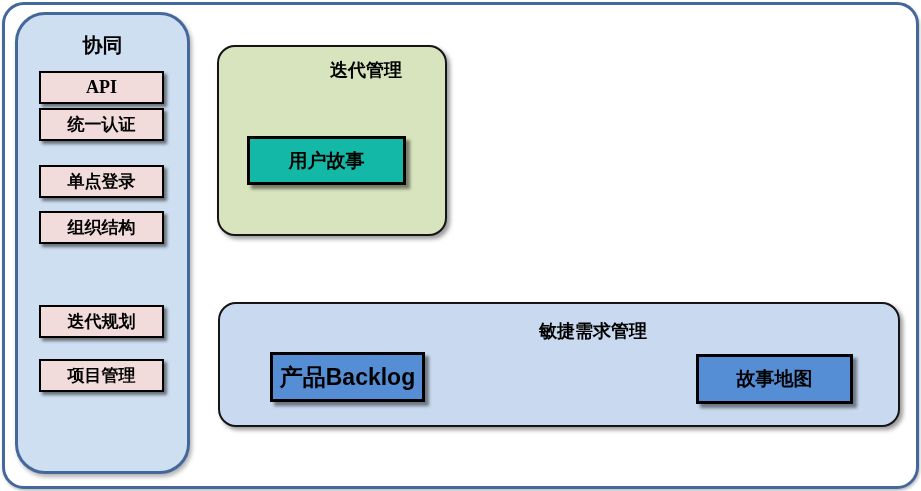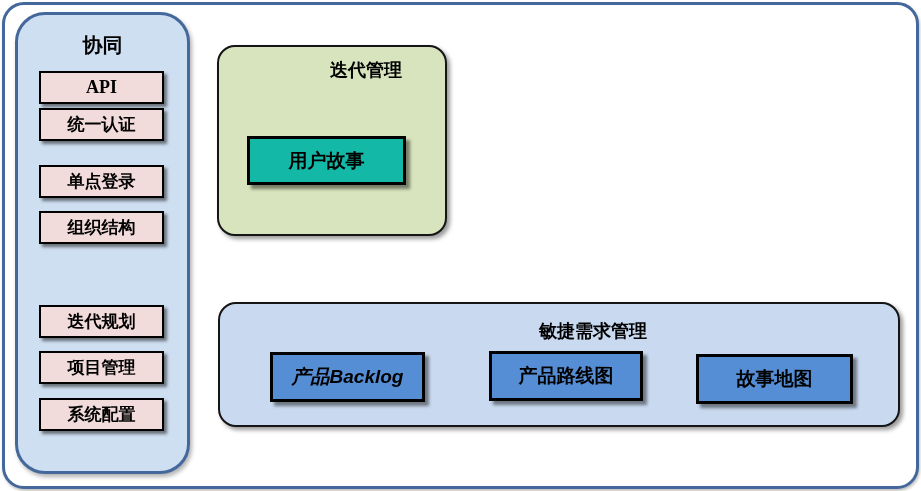--- a/index.html
+++ b/index.html
@@ -42,21 +42,21 @@
     position:absolute;left:0;width:100%;text-align:center;
     font-size:18px;font-weight:bold;color:#000;margin-left:34px;
   }
   .node{
     position:absolute;border:3px solid #000;
     box-shadow:4px 4px 3px rgba(0,0,0,0.45);
     display:flex;align-items:center;justify-content:center;
     font-family:"Liberation Serif","DejaVu Serif",serif;
     font-size:19px;font-weight:bold;color:#000;white-space:nowrap;
   }
-  .node.latin-mixed{font-family:"Liberation Sans","DejaVu Sans",sans-serif;font-size:19px;font-style:italic;}
+  .node.latin-mixed{font-family:"Liberation Sans","DejaVu Sans",sans-serif;font-size:23px;}
   
   .panel-iteration{left:217px;top:45px;width:226px;height:187px;background:#d7e4bd;}
   .panel-iteration .panel-title{top:11px;}
   .node-green{background:#14b8a6;width:153px;height:43px;left:28px;margin-top:47px;}
   
   .panel-kanban{left:466px;top:45px;width:427px;height:189px;background:#e6e1ec;}
   .panel-kanban .panel-title{top:9px;}
   .node-purple{background:#8266a5;}
   
   .panel-agile{left:218px;top:302px;width:678px;height:121px;background:#c9daf0;}
@@ -69,29 +69,27 @@
 <div class="stage">
   <div class="frame"></div>
 
   <div class="sidebar">
     <div class="sidebar-title">协同</div>
     <div class="pill latin" style="top:56px">API</div>
     <div class="pill" style="top:93px">统一认证</div>
     <div class="pill" style="top:196px">组织结构</div>
     <div class="pill" style="top:150px">单点登录</div>
     <div class="pill" style="top:290px">迭代规划</div>
-    <div class="pill" style="top:336px">项目管理</div>
-    <div class="pill" style="top:383px">系统配置</div>
+    <div class="pill" style="top:344px">项目管理</div>
   </div>
 
   <section class="panel panel-iteration">
     <div class="panel-title">迭代管理</div>
     <div class="node node-green" style="top:42px">用户故事</div>
   </section>
 
 
   <section class="panel panel-agile">
     <div class="panel-title">敏捷需求管理</div>
     <div class="node node-blue latin-mixed" style="left:50px;top:48px;width:149px">产品Backlog</div>
-    <div class="node node-blue" style="left:269px;top:47px;width:148px">产品路线图</div>
     <div class="node node-blue" style="left:476px;top:50px;width:151px">故事地图</div>
   </section>
 </div>
 
 </body></html>

